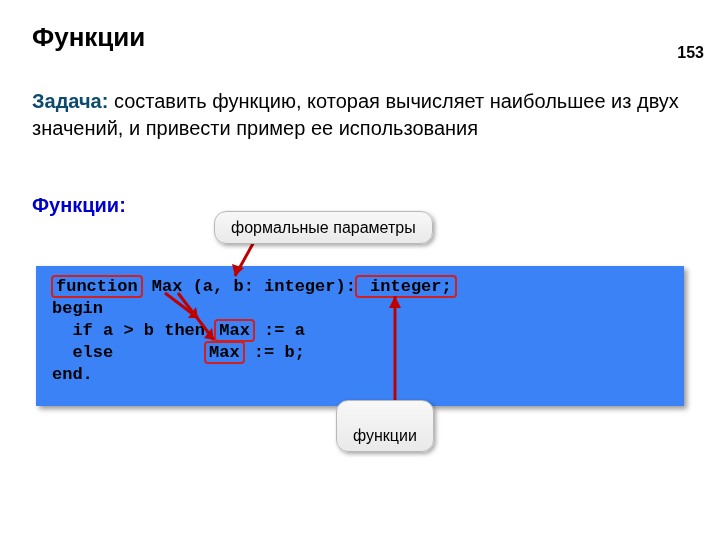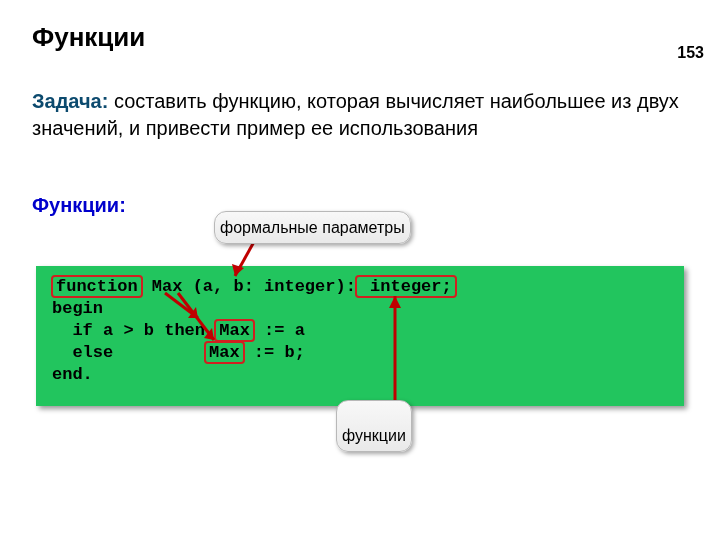--- a/index.html
+++ b/index.html
@@ -49,35 +49,35 @@
     font-size: 20px;
     font-weight: bold;
     color: #0000cc;
   }
   .callout {
     position: absolute;
     background: linear-gradient(#f8f8f8,#e9e9e9);
     border: 1px solid #b8b8b8;
     border-radius: 12px;
     box-shadow: 2px 2px 4px rgba(0,0,0,.35);
-    padding: 6px 5px;
+    padding: 6px 16px;
     font-size: 16px;
     text-align: center;
     line-height: 1.2;
     z-index: 5;
   }
   .callout-top { top: 211px; left: 214px; }
   .callout-bot { top: 400px; left: 336px; }
   .code-block {
     position: absolute;
     top: 266px;
     left: 36px;
     right: 36px;
     height: 140px;
-    background: #22c55e;
+    background: #3b82f6;
     box-shadow: 3px 3px 5px rgba(0,0,0,.4);
     padding: 10px 16px 10px 16px;
     box-sizing: border-box;
   }
   .code {
     font-family: "Courier New", Courier, monospace;
     font-size: 17px;
     font-weight: bold;
     line-height: 22px;
     white-space: pre;

